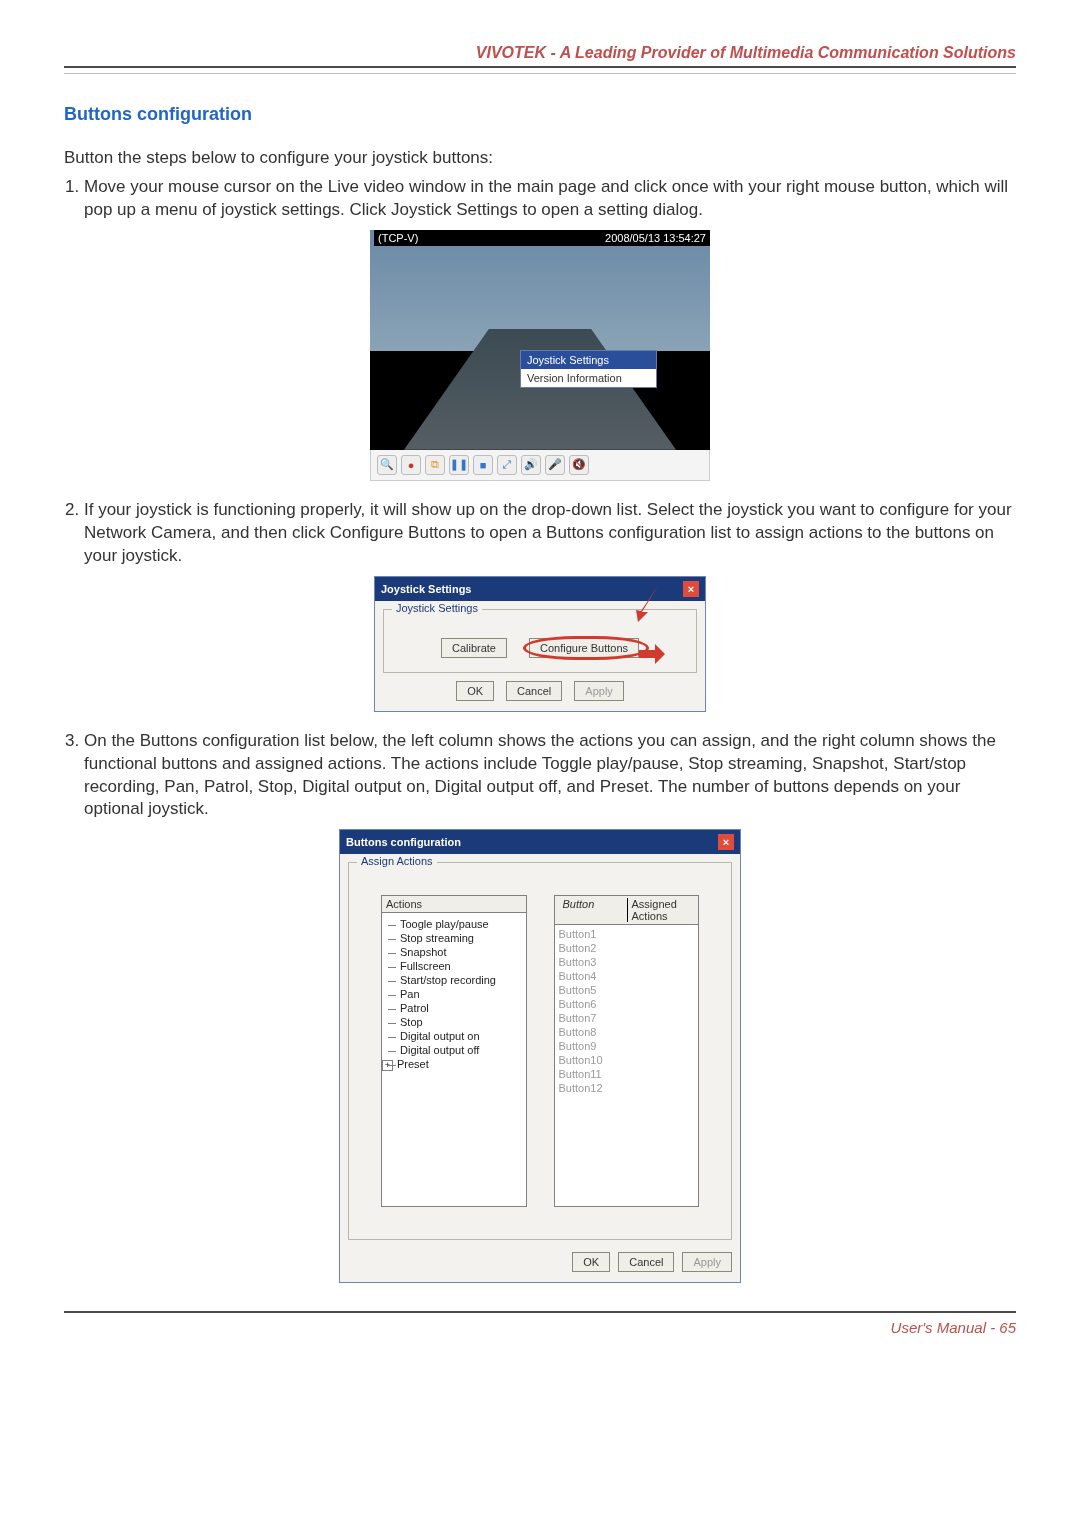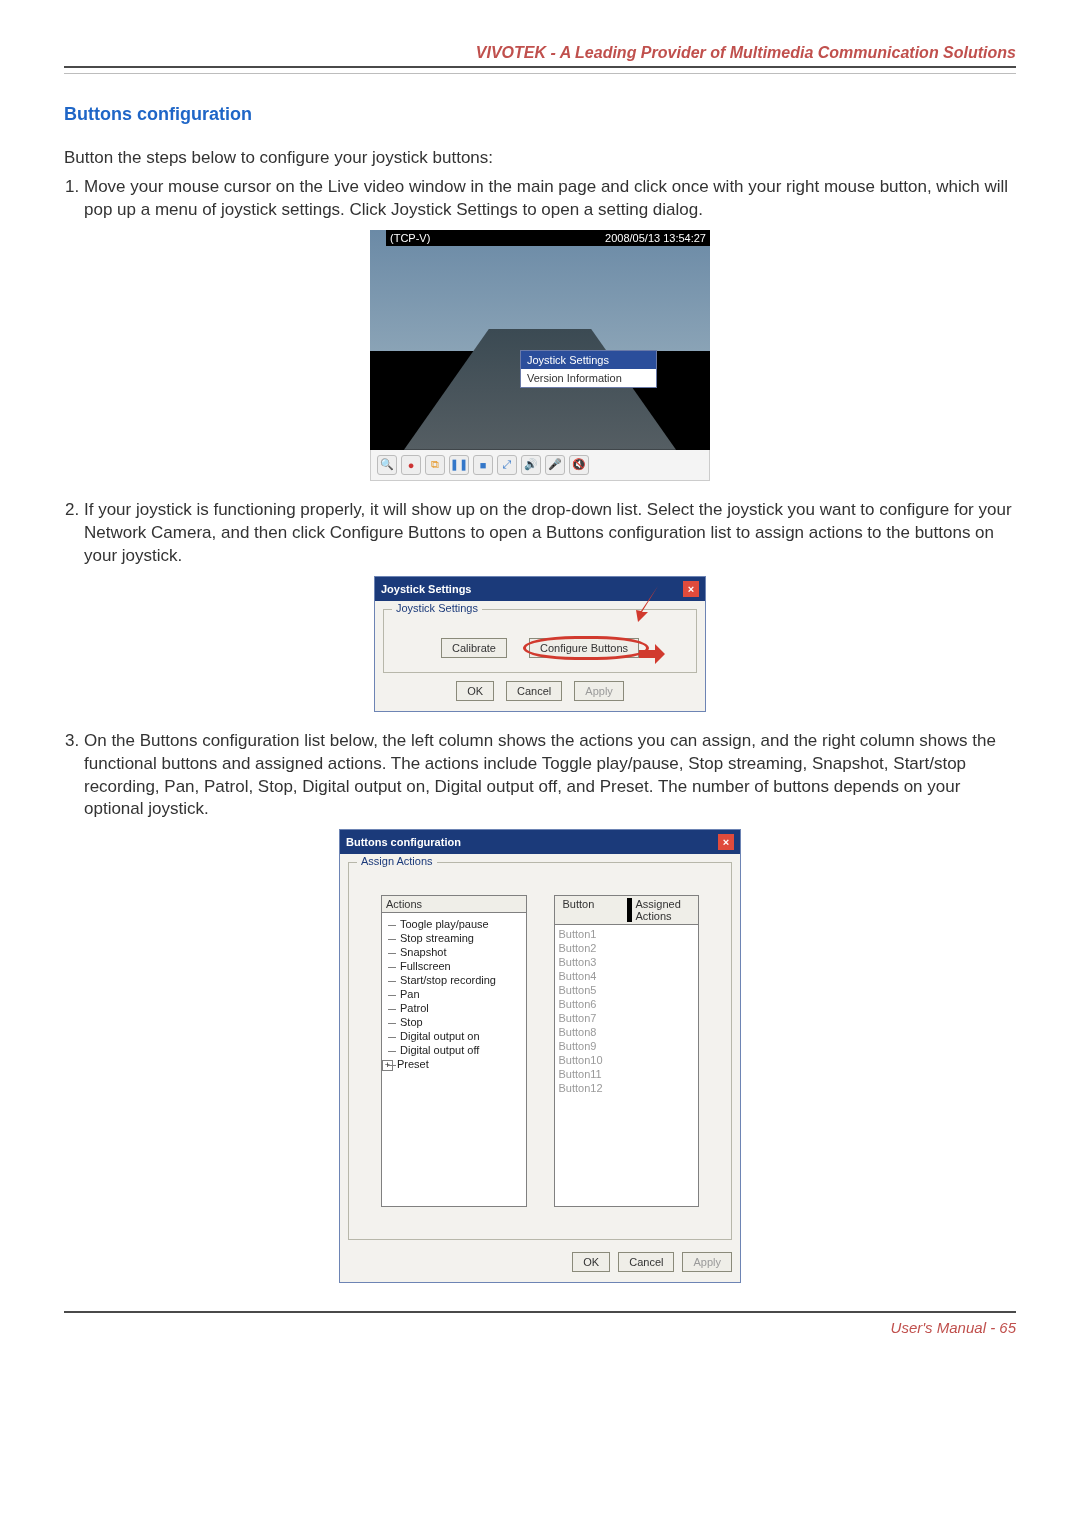--- a/index.html
+++ b/index.html
@@ -62,21 +62,21 @@
   }
   .lv-top {
     background: #000;
     height: 220px;
     position: relative;
     overflow: hidden;
   }
   .lv-sky { position:absolute; top:0; left:0; right:0; height:55%; background: linear-gradient(#6b8aa6,#8aa3b6); }
   .lv-road { position:absolute; bottom:0; left:0; right:0; height:55%; background: linear-gradient(#3b4a53,#555e63); clip-path: polygon(10% 100%, 90% 100%, 65% 0%, 35% 0%); }
   .lv-titlebar {
-    position:absolute; top:0; left:16px; right:0;
+    position:absolute; top:0; left:4px; right:0;
     background:#000; color:#fff; font-size:11px;
     display:flex; justify-content:space-between; padding:2px 4px;
   }
   .context-menu {
     position:absolute; top:120px; left:150px; width:135px;
     background:#fff; border:1px solid #6a7aa8; font-size:11px;
   }
   .cm-item { padding:3px 6px; }
   .cm-item.selected { background:#2b4e9b; color:#fff; }
   .lv-toolbar {
@@ -133,21 +133,21 @@
   }
   .bcdlg .title { background:#1b3a7a; color:#fff; font-weight:bold; padding:4px 6px; display:flex; justify-content:space-between; align-items:center;}
   .cols { display:flex; gap:27px; padding:6px;}
   .panel {
     flex:1; border:1px solid #808080; background:#fff;
     display:flex; flex-direction:column;
     min-height: 310px;
   }
   .panel-head { background:#efeee8; border-bottom:1px solid #808080; padding:2px 4px;}
   .panel-head.split { display:flex; }
-  .panel-head.split > div:first-child { width:60px; border-right:5px solid #000000; padding:0 4px;}
+  .panel-head.split > div:first-child { width:60px; border-right:1px solid #000000; padding:0 4px;font-style:italic;}
   .panel-head.split > div:last-child { flex:1; padding:0 4px;}
   .tree { padding:4px 2px 4px 18px; font-size:11px; color:#222;}
   .tree-item { position:relative; padding:1px 0;}
   .tree-item::before {
     content:""; position:absolute; left:-12px; top:8px; width:8px; height:1px; background:#808080;
   }
   .tree-plus { border:1px solid #808080; width:9px; height:9px; display:inline-flex; align-items:center; justify-content:center; font-size:9px; line-height:9px; margin-left:-18px; margin-right:4px; background:#fff;}
   .assigned-list { padding:3px 4px; }
   .assigned-list > div { color:#9a9a9a; padding:0 0 2px 0; font-size:11px;}
   .bc-btnrow { display:flex; gap:10px; padding:0 6px 8px 6px;}

